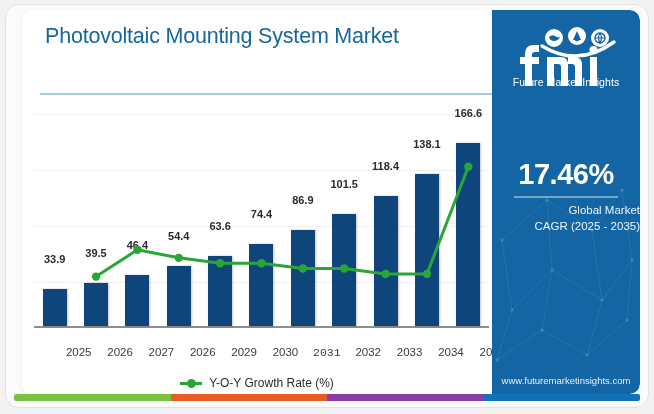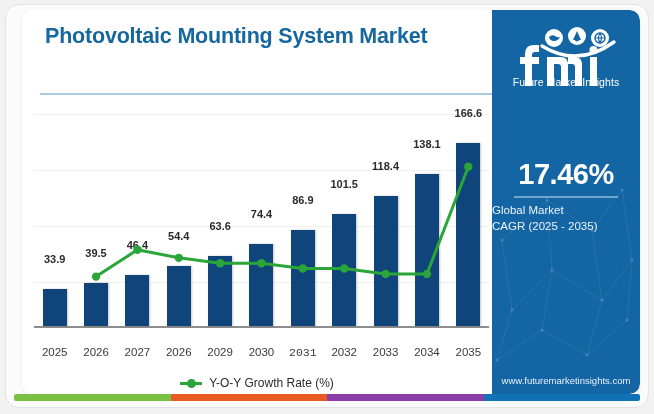--- a/index.html
+++ b/index.html
@@ -20,21 +20,21 @@
   .inner-card{
     position:absolute;left:22px;top:10px;width:618px;height:384px;
     background:#ffffff;border-radius:10px;overflow:hidden;
     box-shadow:0 1px 4px rgba(0,0,0,.06);
   }
 
   
   .header{position:absolute;left:0;top:0;width:470px;height:82px;}
   .title{
     position:absolute;left:23px;top:14px;
-    font-size:21.5px;font-weight:bold;color:#16679e;
+    font-size:21.5px;font-weight:normal;color:#16679e;
     letter-spacing:-.2px;white-space:nowrap;
   }
   .subtitle{
     position:absolute;left:24px;top:50px;
     font-size:13.5px;color:#6e6e6e;white-space:nowrap;
   }
   .header-rule{
     position:absolute;left:18px;top:83px;width:452px;height:2px;
     background:#a9cbe0;
   }
@@ -55,21 +55,21 @@
     box-shadow:1px 0 2px rgba(0,0,0,.22);
   }
   .bar-label{
     position:absolute;font-size:11px;font-weight:bold;color:#2b2b2b;
     white-space:nowrap;
   }
 
   .xaxis{position:absolute;left:12px;top:336px;width:455px;height:22px;}
   .xtick{
     position:absolute;top:0;width:41px;text-align:center;
-    font-size:11.5px;color:#3a3a3a;
+    font-size:11.5px;color:#3a3a3a;margin-left:24px;
   }
 
   svg.line-layer{position:absolute;left:0;top:88px;width:470px;height:248px;overflow:visible;}
 
   
   .legend{
     position:absolute;left:0;top:360px;width:470px;height:26px;
     display:flex;align-items:center;justify-content:center;gap:30px;
   }
   .legend-item{display:flex;align-items:center;gap:7px;}
@@ -89,21 +89,21 @@
   .logo-sub{
     position:absolute;left:0;top:66px;width:148px;text-align:center;
     font-size:10.5px;color:#ffffff;letter-spacing:.1px;
   }
   .cagr{
     position:absolute;left:0;top:148px;width:148px;text-align:center;
     font-size:29px;font-weight:bold;color:#ffffff;letter-spacing:-.5px;
   }
   .panel-rule{position:absolute;left:22px;top:186px;width:104px;height:2px;background:#6ea6cd;}
   .panel-cap{
-    position:absolute;left:0;top:192px;width:148px;text-align:left;
+    position:absolute;left:0;top:192px;width:148px;text-align:right;
     font-size:11.5px;color:#eaf3fa;line-height:16px;
   }
   .panel-url{
     position:absolute;left:0;bottom:8px;width:148px;text-align:center;
     font-size:9.5px;color:#e6f0f8;
   }
 
   
   .accent{position:absolute;left:14px;top:394px;width:626px;height:7px;display:flex;border-radius:2px;overflow:hidden;}
   .accent span{display:block;height:100%;}

